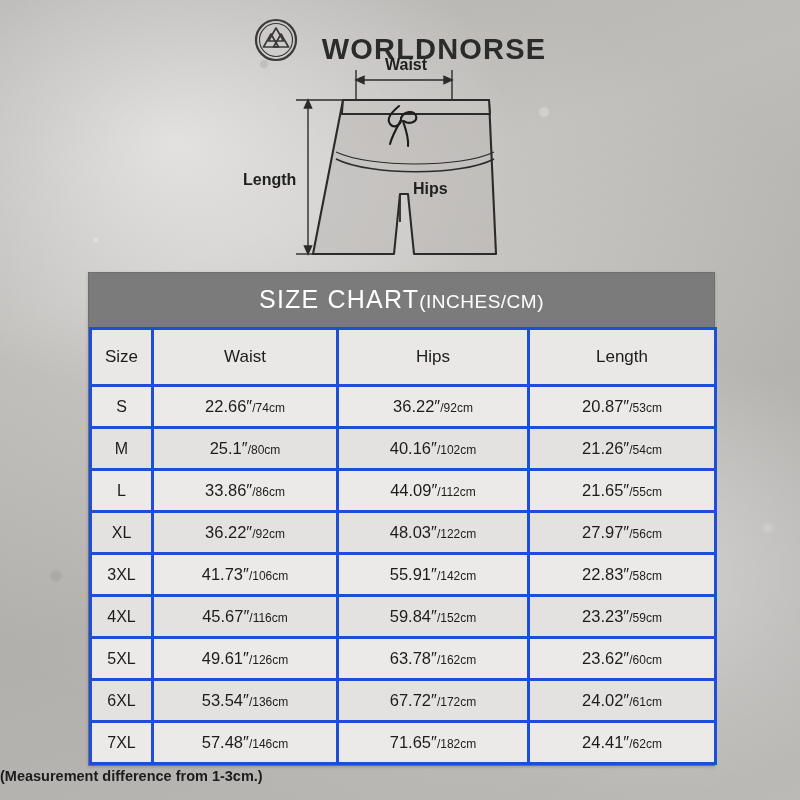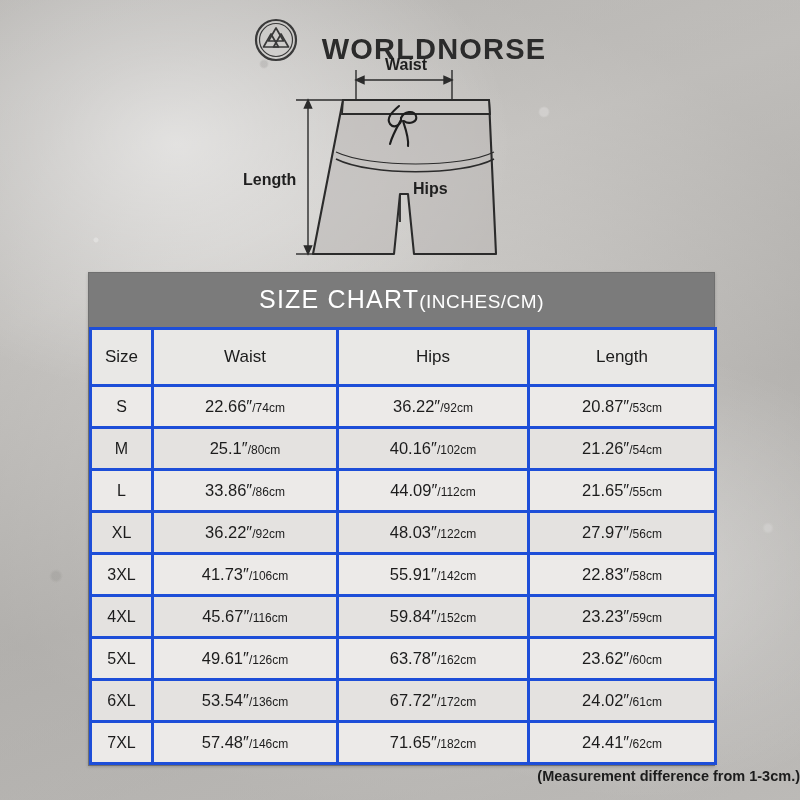--- a/index.html
+++ b/index.html
@@ -140,21 +140,21 @@
   col.c-size { width: 62px; }
   col.c-waist { width: 185px; }
   col.c-hips { width: 191px; }
   col.c-length { width: 187px; }
 
   .footnote {
     position: absolute;
     left: 0;
     top: 768px;
     width: 800px;
-    text-align: right;
+    text-align: left;
     font-size: 14.5px;
     font-weight: bold;
     color: #1c1c1c;
     font-family: "Liberation Sans", sans-serif;
   }
 </style>
 </head>
 <body>
 
 <div id="page">

